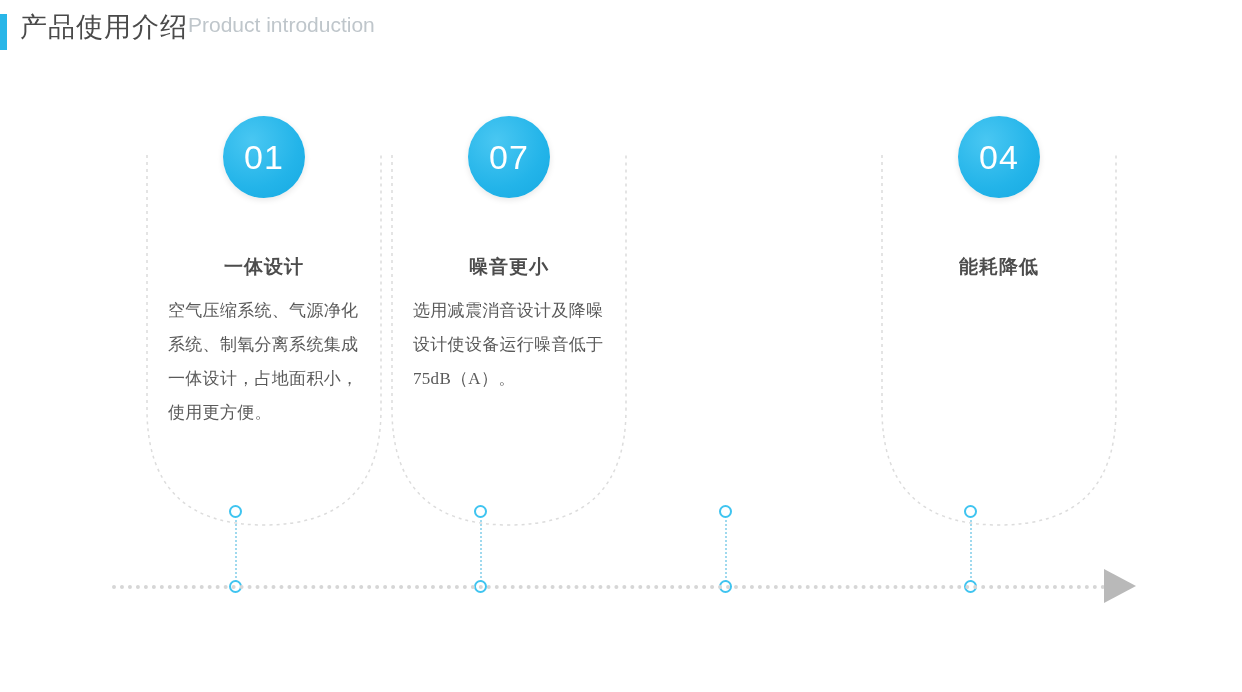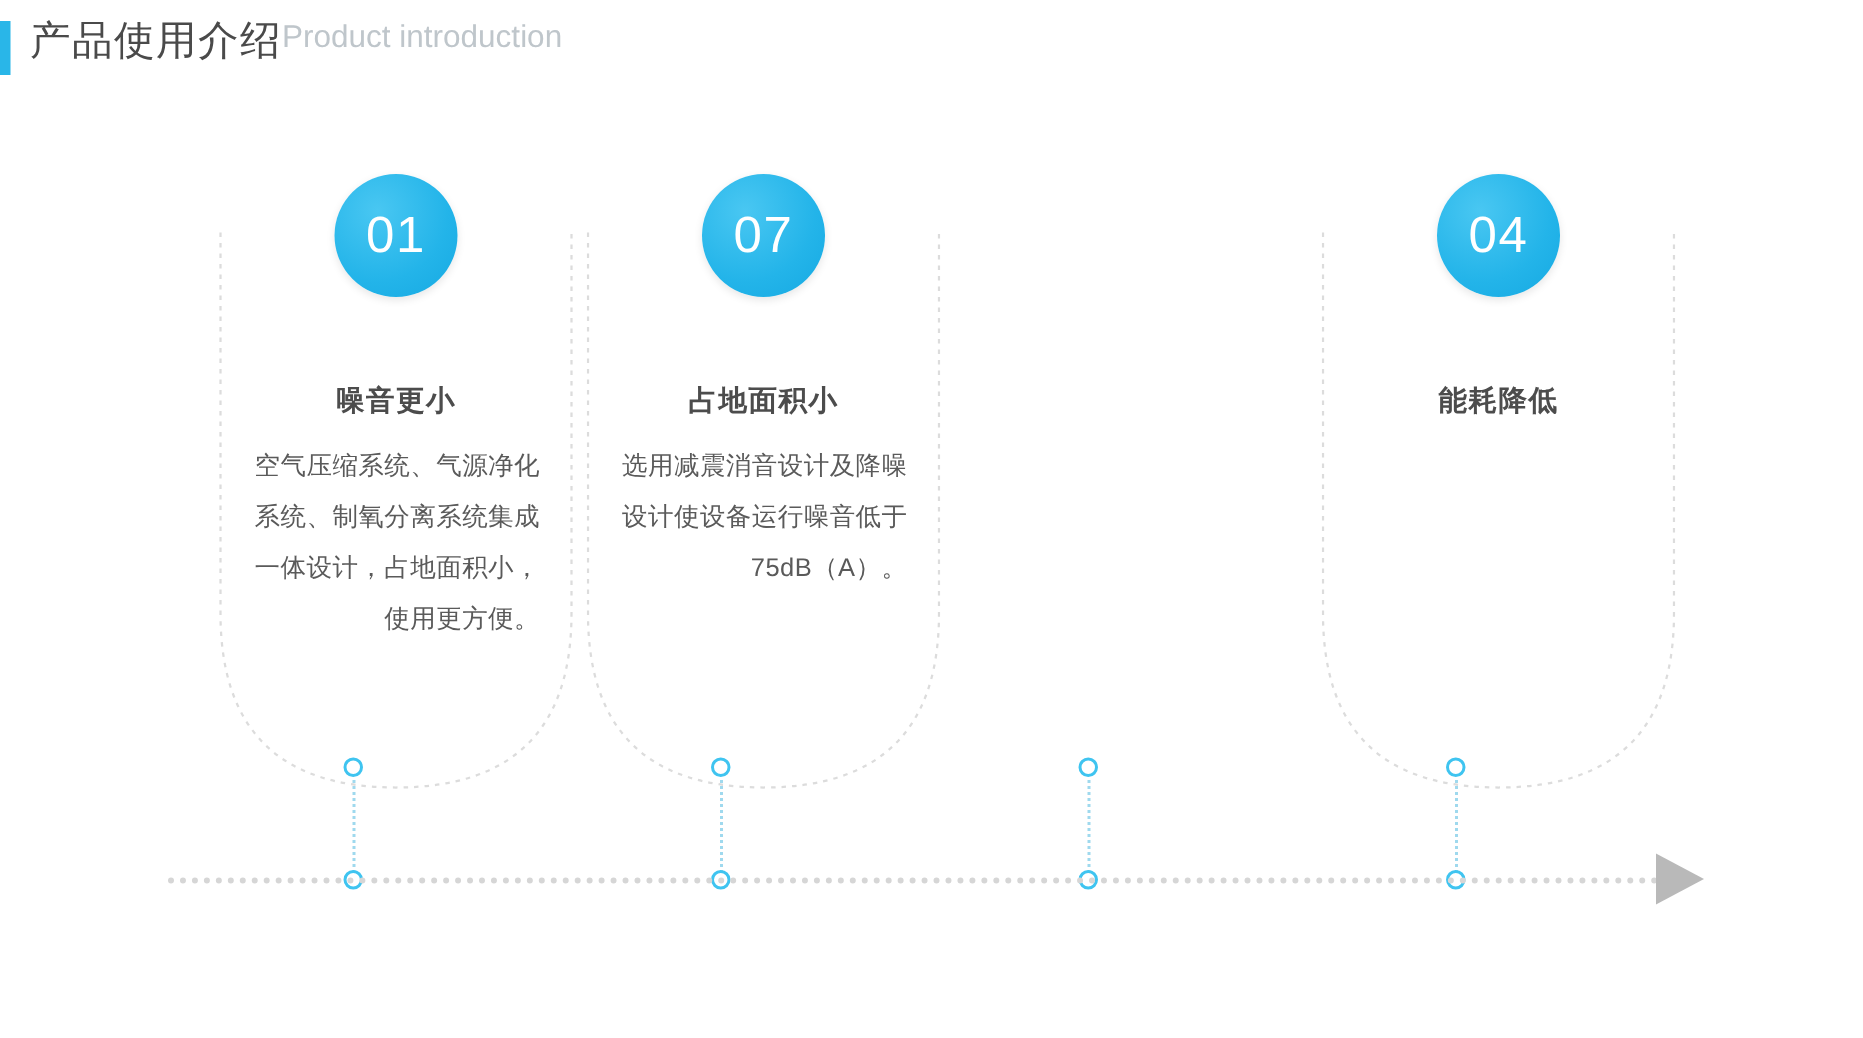--- a/index.html
+++ b/index.html
@@ -106,22 +106,23 @@
     letter-spacing: 1px;
   }
   .card-body {
     position: absolute;
     top: 140px;
     left: 22px;
     width: 192px;
     font-size: 17px;
     color: #5a5a5a;
     line-height: 34px;
-    text-align: right;
+    text-align: left;
     letter-spacing: 0.3px;
+    font-family: Liberation Serif, serif;
   }
 
   
   .node-top {
     position: absolute;
     width: 13px;
     height: 13px;
     border-radius: 50%;
     border: 2px solid #3fc4f0;
     background: #ffffff;
@@ -175,34 +176,34 @@
 
   <div class="card" style="left:118px;">
     <div class="card-shape">
       <svg viewBox="0 0 236 372" xmlns="http://www.w3.org/2000/svg">
         <path d="M1,1 L1,255 Q1,371 118,371 Q235,371 235,255 L235,1" fill="none" stroke="#dcdcdc" stroke-width="1.5" stroke-dasharray="3,4"></path>
       </svg>
     </div>
     <div class="badge">
       <span class="badge-num">01</span>
     </div>
-    <div class="card-title">噪音更小</div>
+    <div class="card-title">一体设计</div>
     <div class="card-body">空气压缩系统、气源净化系统、制氧分离系统集成一体设计，占地面积小，使用更方便。</div>
   </div>
 
   <div class="card" style="left:363px;">
     <div class="card-shape">
       <svg viewBox="0 0 236 372" xmlns="http://www.w3.org/2000/svg">
         <path d="M1,1 L1,255 Q1,371 118,371 Q235,371 235,255 L235,1" fill="none" stroke="#dcdcdc" stroke-width="1.5" stroke-dasharray="3,4"></path>
       </svg>
     </div>
     <div class="badge">
       <span class="badge-num">07</span>
     </div>
-    <div class="card-title">占地面积小</div>
+    <div class="card-title">噪音更小</div>
     <div class="card-body">选用减震消音设计及降噪设计使设备运行噪音低于75dB（A）。</div>
   </div>
 
 
   <div class="card" style="left:853px;">
     <div class="card-shape">
       <svg viewBox="0 0 236 372" xmlns="http://www.w3.org/2000/svg">
         <path d="M1,1 L1,255 Q1,371 118,371 Q235,371 235,255 L235,1" fill="none" stroke="#dcdcdc" stroke-width="1.5" stroke-dasharray="3,4"></path>
       </svg>
     </div>

